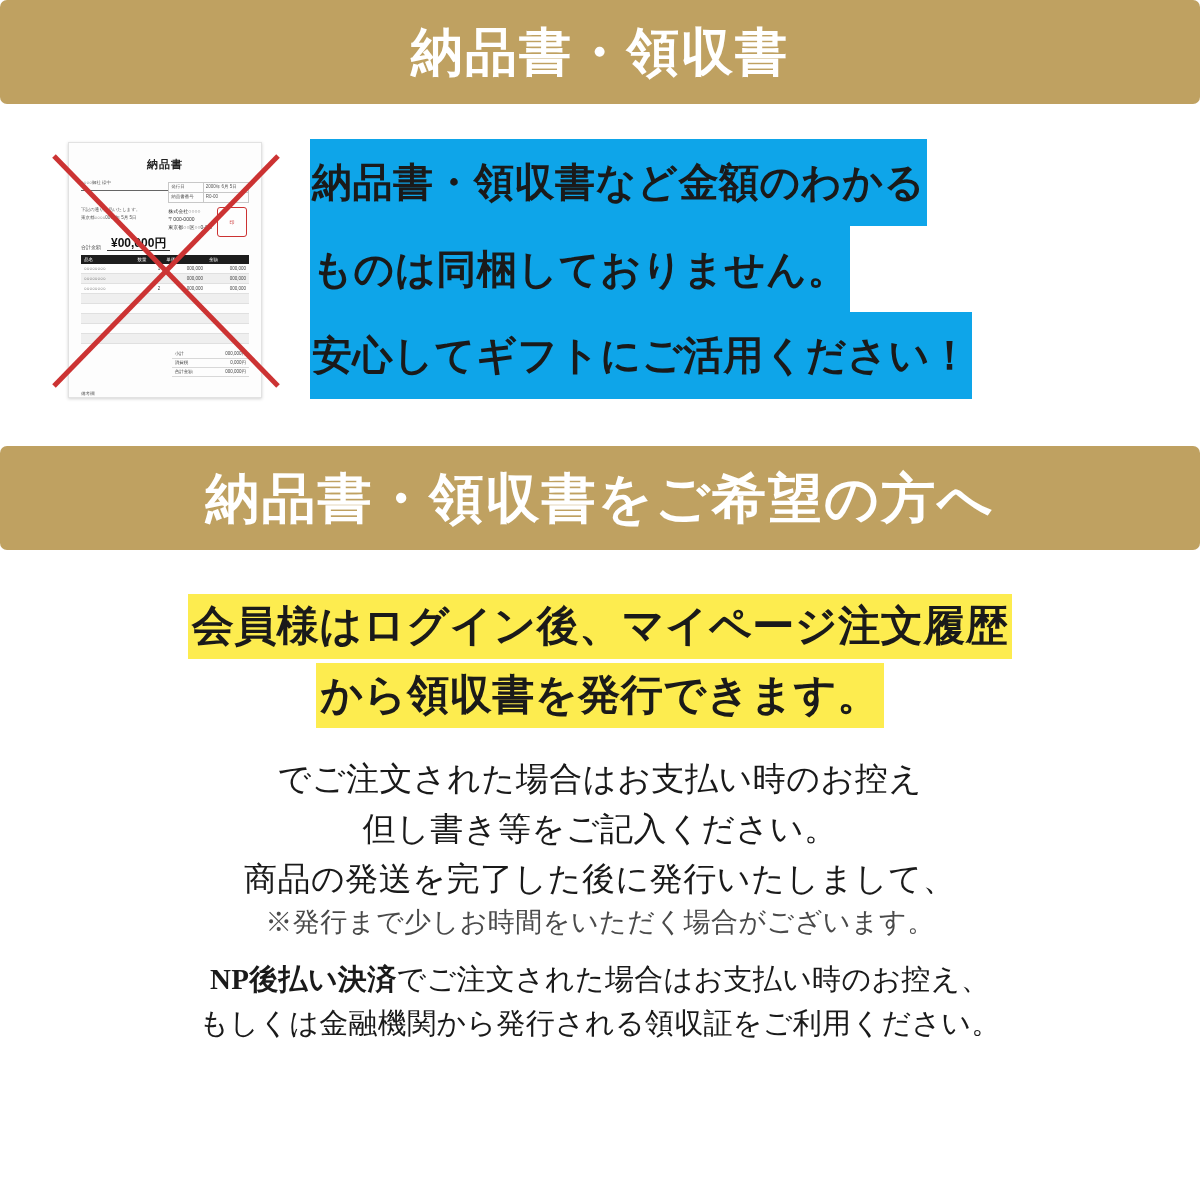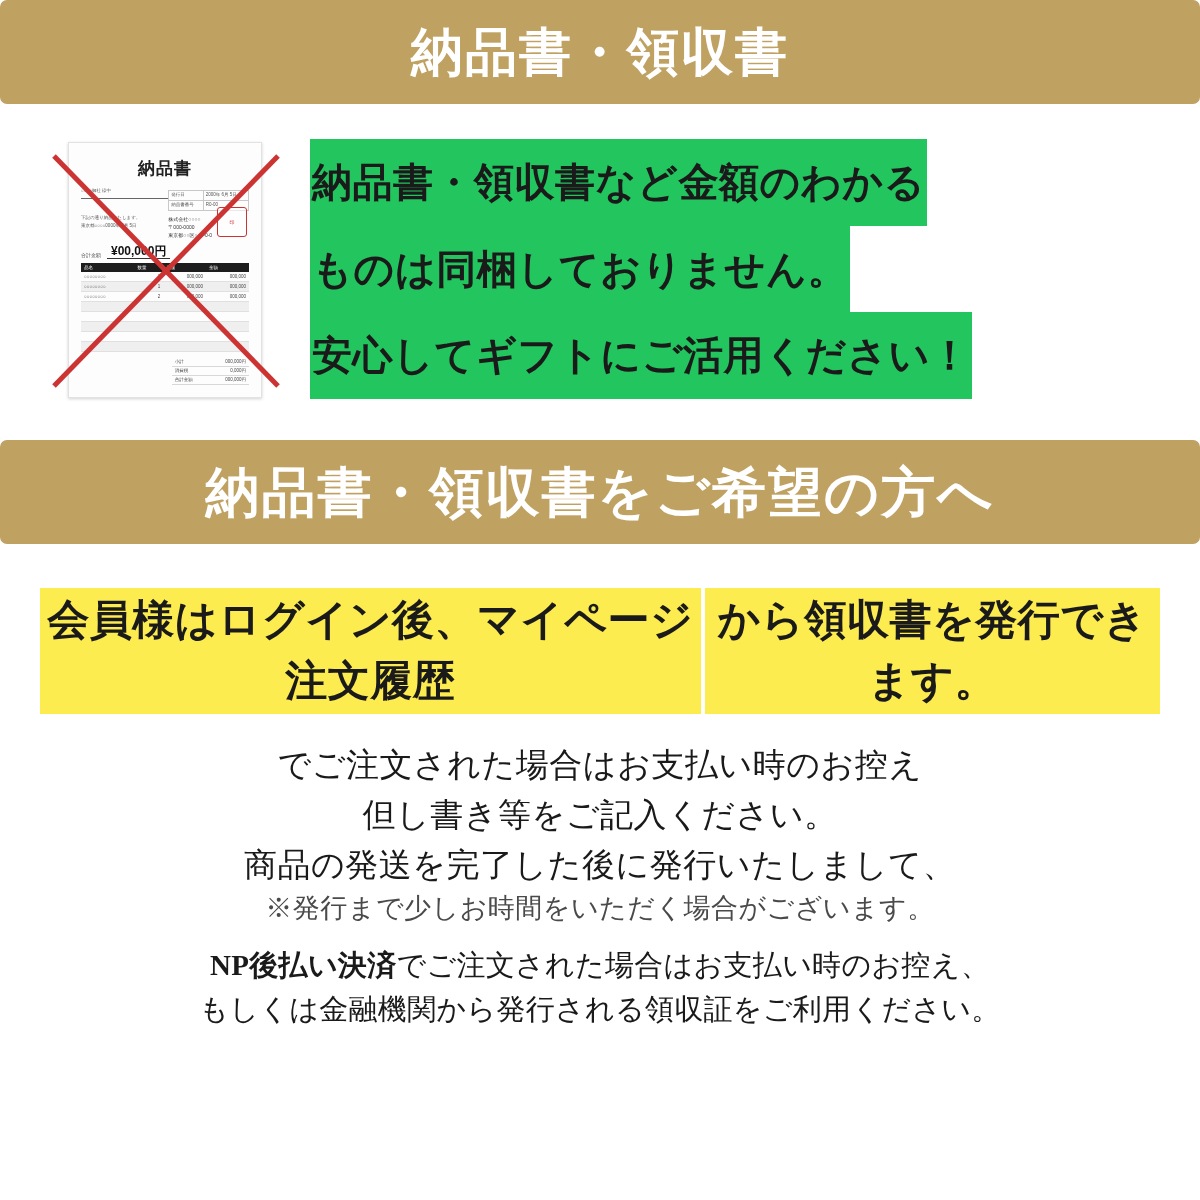--- a/index.html
+++ b/index.html
@@ -21,21 +21,21 @@
     justify-content: center;
     border-radius: 7px;
   }
   .band-top { height: 104px; }
   .band-top .band-title {
     font-size: 52px;
     font-weight: bold;
     letter-spacing: 2px;
     line-height: 1;
   }
-  .band-second { height: 104px; margin-top: 6px; }
+  .band-second { height: 104px; margin-top: 12px; }
   .band-second .band-title {
     font-size: 54px;
     font-weight: bold;
     letter-spacing: 2px;
     line-height: 1;
   }
 
   
   .sec1 {
     height: 330px;
@@ -55,21 +55,21 @@
     left: 28px; top: 8px;
     width: 194px; height: 256px;
     background: #fdfdfd;
     border: 1px solid #e2e2e2;
     box-shadow: 0 1px 3px rgba(0,0,0,0.18);
     padding: 10px 12px;
     overflow: hidden;
   }
   .inv-title {
     text-align: center;
-    font-size: 17px;
+    font-size: 11px;
     font-weight: bold;
     color: #222;
     letter-spacing: 1px;
     margin: 4px 0 8px 0;
   }
   .inv-row { display: flex; font-size: 4.5px; color: #555; line-height: 1.5; }
   .inv-left { width: 52%; }
   .inv-right { width: 48%; }
   .inv-meta-tbl { width: 100%; border-collapse: collapse; margin-top: 2px; }
   .inv-meta-tbl td {
@@ -118,42 +118,42 @@
     border-bottom: 0.5px solid #d8d8d8;
   }
   .inv-sum td.num { text-align: right; }
   .inv-note { font-size: 4.5px; color: #666; margin-top: 14px; }
   .xmark { position: absolute; inset: 0; pointer-events: none; }
 
   
   .sec1-text { flex: 1; }
   .hl-line {
     display: inline-block;
-    background: #22c55e;
+    background: #0ea5e9;
     color: #1a1a1a;
     font-size: 40px;
     font-weight: bold;
     line-height: 1.42;
     padding: 15px 2px;
     letter-spacing: 0.5px;
   }
 
   
   .sec2 { padding: 44px 40px 0 40px; text-align: center; }
   .hl-block {
     display: inline-block;
     background: #fdec4f;
     color: #1a1a1a;
     font-size: 42px;
     font-weight: bold;
     line-height: 1.45;
     padding: 2px 4px;
     letter-spacing: 0.5px;
   }
-  .hl-stack { display: flex; flex-direction: row; align-items: center; gap: 4px; }
+  .hl-stack { display: flex; flex-direction: column; align-items: center; gap: 4px; }
 
   .para {
     margin-top: 26px;
     color: #1a1a1a;
     font-size: 33px;
     line-height: 1.52;
     text-align: center;
     letter-spacing: 0.5px;
   }
   .para div { white-space: nowrap; }

